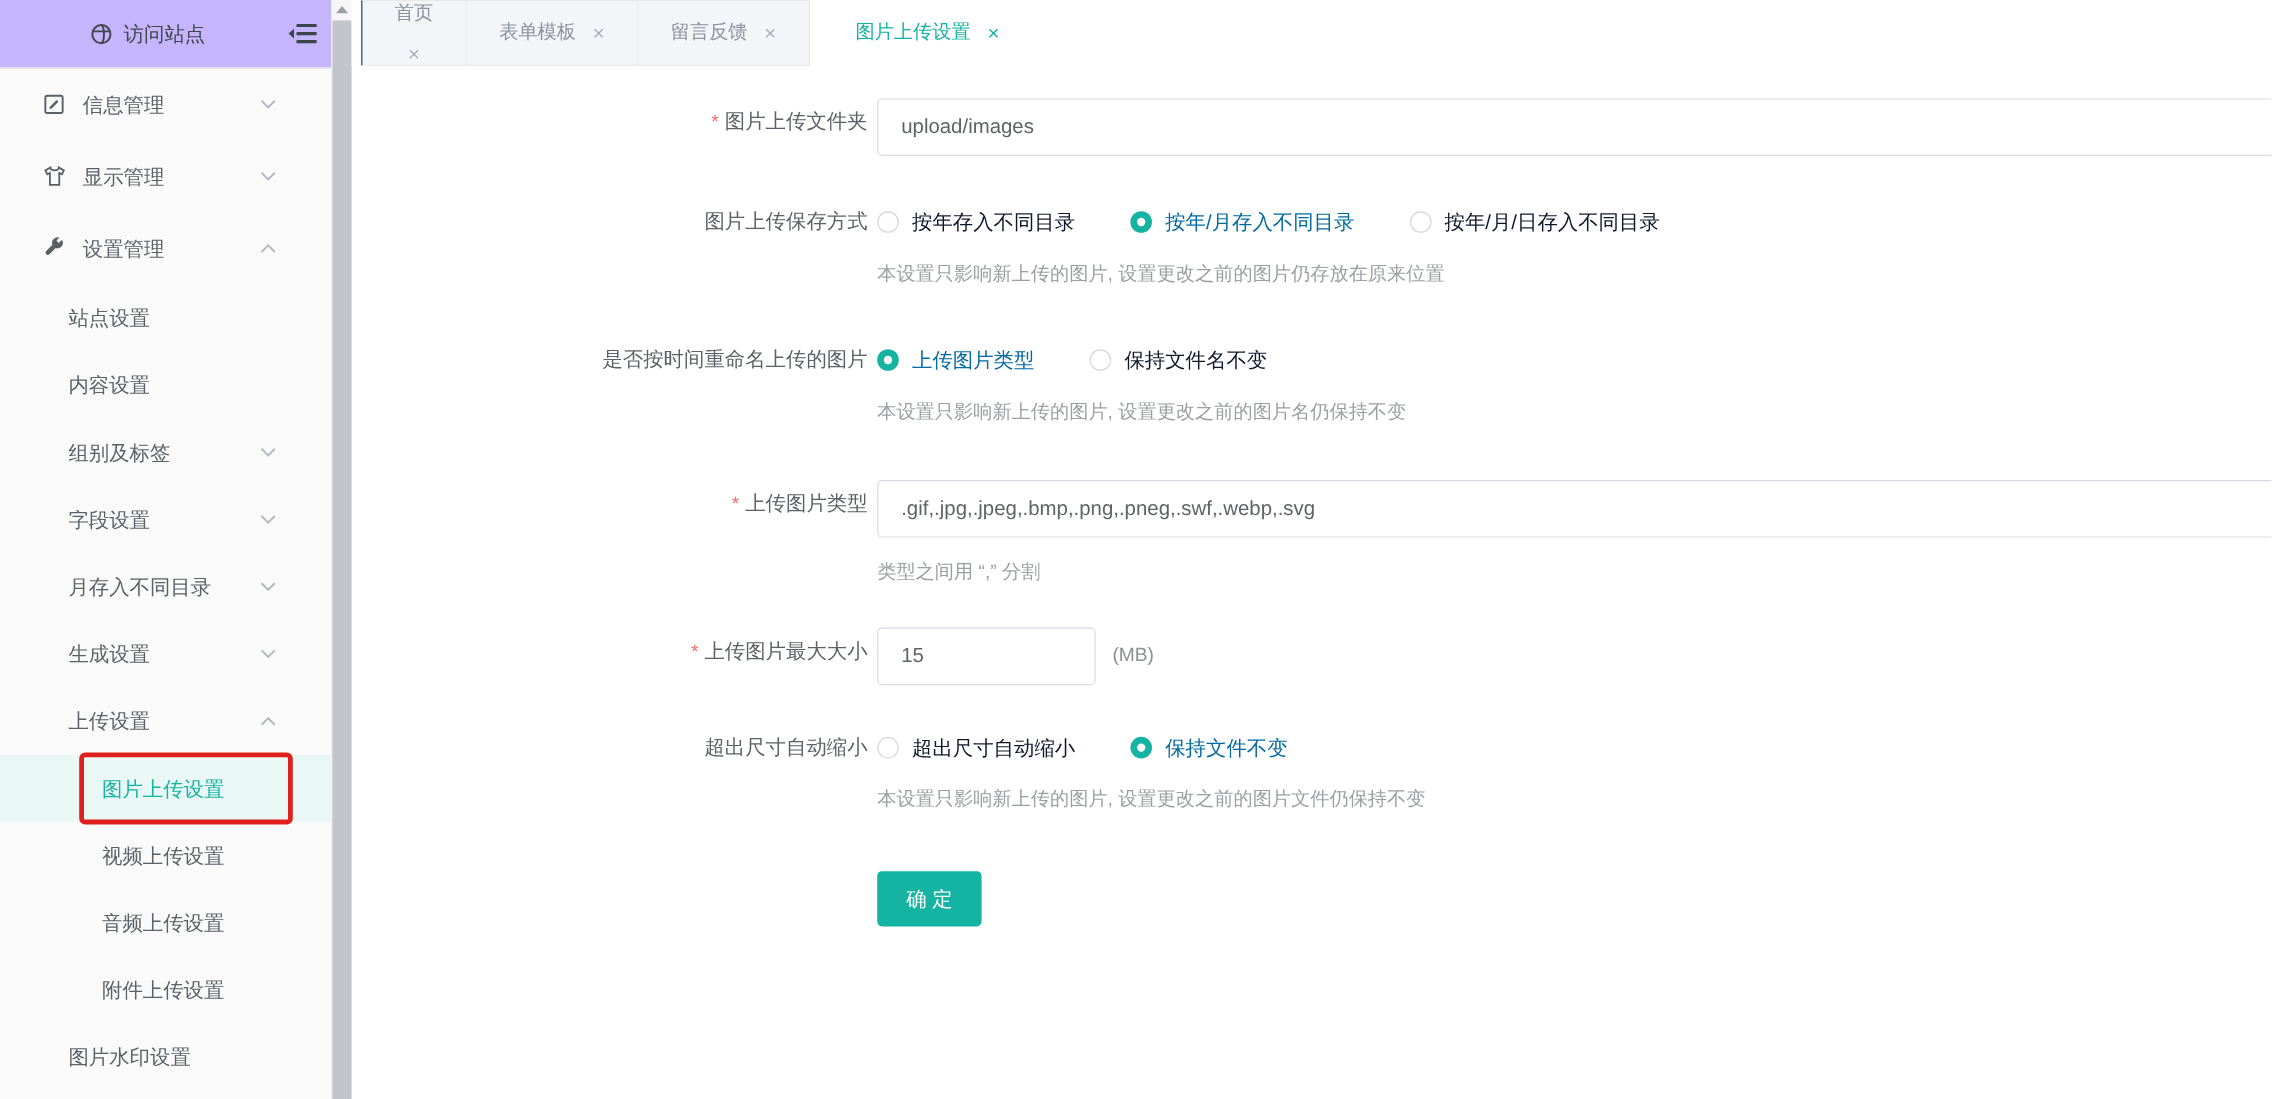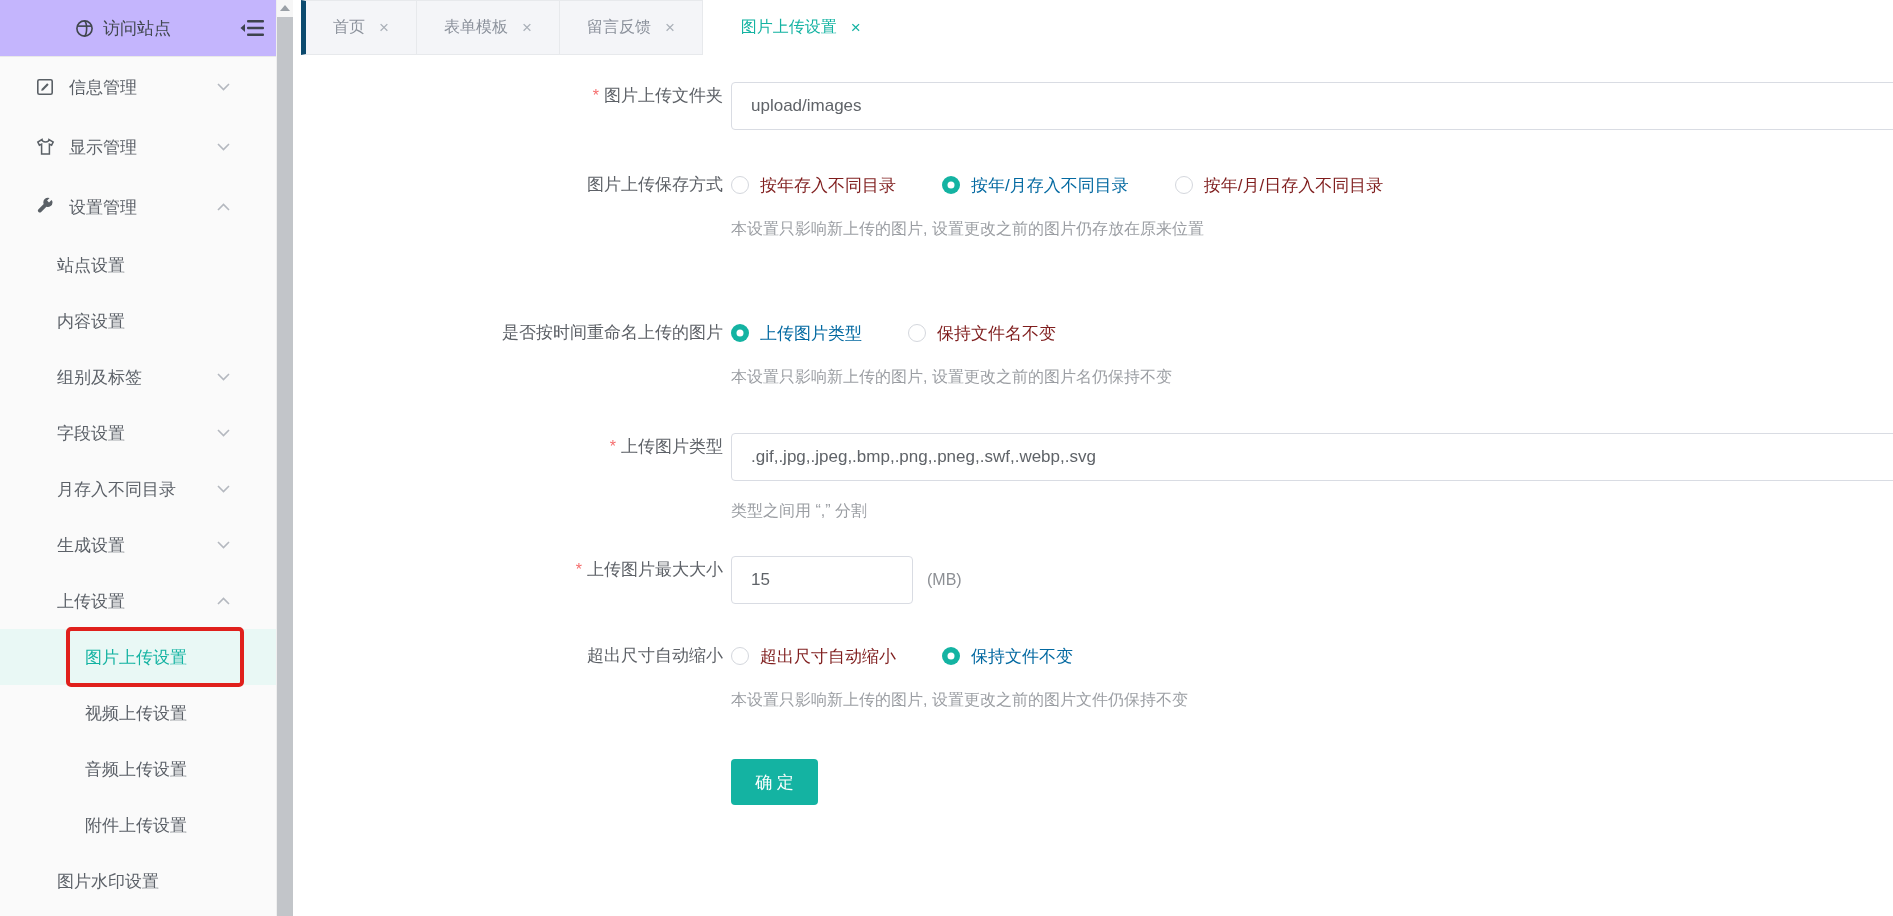--- a/index.html
+++ b/index.html
@@ -47,65 +47,65 @@
   .scroll-thumb { position:absolute; left:0; top:17px; width:17px; bottom:0; background:#c2c5c9; cursor:grab; }
 
   
   .main { position:absolute; left:293px; top:0; width:1600px; height:916px; background:#fff; }
   .tabbar { height:55px; display:flex; background:#fff; padding-left:8px; }
   .tab {
     display:flex; align-items:center; gap:14px; padding:0 27px;
     background:#f4f5f8; border:1px solid #e7e9ec; border-left:none;
     color:#8c929c; font-size:16px; cursor:pointer; white-space:nowrap;
   }
-  .tab:first-child { border-left:5px solid #0c4a6e; }
+  .tab:first-child { border-left:1px solid #0c4a6e;flex-direction:column; }
   .tab .x { font-size:17px; color:#aab0b8; cursor:pointer; }
   .tab.active { background:#fff; border:none; color:#14b3a2; padding:0 38px; }
   .tab.active .x { color:#14b3a2; }
 
   
   .form { padding-top:27px; }
   .frow { display:flex; }
   .flabel {
     width:438px; padding-right:8px; text-align:right; color:#5d6167; font-size:17px; flex-shrink:0;
   }
   .flabel .req { color:#f56c6c; margin-right:5px; font-size:16px; }
   .fctrl { flex:1; }
   .ti {
     height:48px; border:1px solid #d9dce3; border-radius:4px; padding:0 19px;
     font-size:17px; color:#5f6368; background:#fff; outline:none;
     font-family:"Liberation Sans","DejaVu Sans",sans-serif;
   }
   .ti.wide { width:1170px; }
   .ti.small { width:182px; }
-  .lh48 { line-height:28px; }
+  .lh48 { line-height:40px; }
   .lh28 { line-height:28px; }
   .radio-row { display:flex; align-items:center; height:28px; }
-  .radio { display:flex; align-items:center; margin-right:46px; cursor:pointer; font-size:17px; color:#7f1d1d; }
+  .radio { display:flex; align-items:center; margin-right:46px; cursor:pointer; font-size:17px; color:#0f172a; }
   .radio .dot {
     width:18px; height:18px; border-radius:50%; background:#fff;
     border:1px solid #d4d7dd; margin-right:11px; position:relative; flex-shrink:0;
   }
   .radio.checked { color:#0369a1; }
   .radio.checked .dot { background:#14b3a2; border:none; }
   .radio.checked .dot::after {
     content:""; position:absolute; left:50%; top:50%; transform:translate(-50%,-50%);
     width:7px; height:7px; border-radius:50%; background:#fff;
   }
   .help { color:#9b9ea3; font-size:16px; line-height:24px; }
   .suffix { color:#8c8f94; font-size:16px; margin-left:14px; line-height:48px; }
   .submit-btn {
     width:87px; height:46px; background:#14b3a2; color:#fff; border:none; border-radius:4px;
     font-size:17px; cursor:pointer; font-family:"Liberation Sans","DejaVu Sans",sans-serif;
   }
 
   
   .mt-r2 { margin-top:41px; }
   .mt-help { margin-top:18px; }
-  .mt-r3 { margin-top:78px; }
+  .mt-r3 { margin-top:45px; }
   .mt-r4 { margin-top:44px; }
   .mt-r5 { margin-top:33px; }
   .mt-r6 { margin-top:38px; }
   .mt-btn { margin-top:47px; }
 
   svg { display:block; }
 </style>
 </head>
 <body>
 

